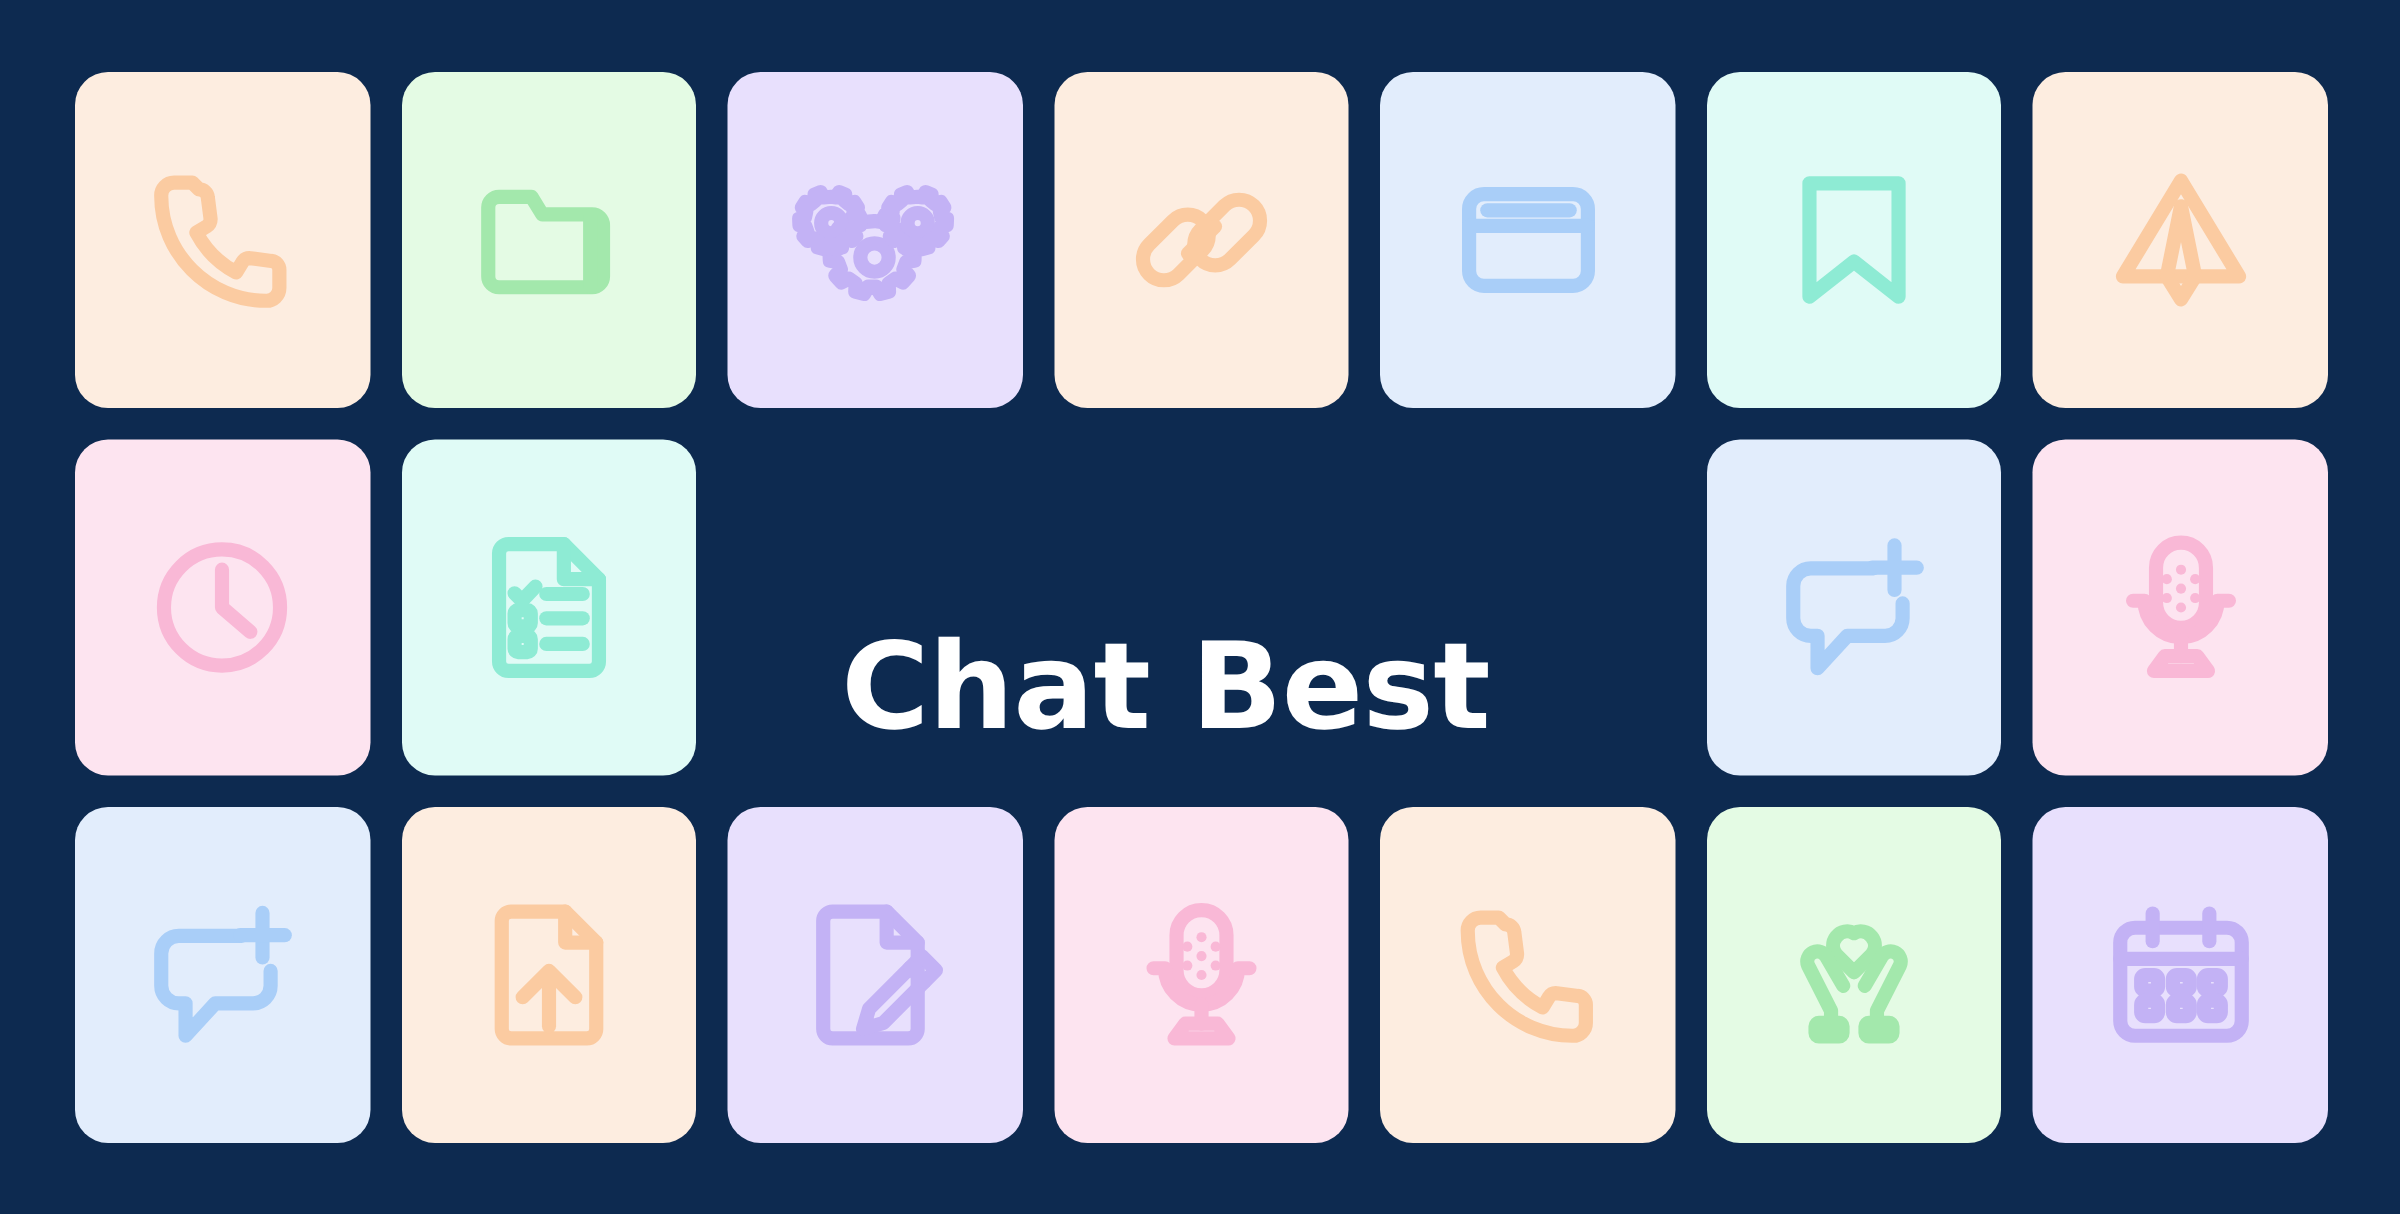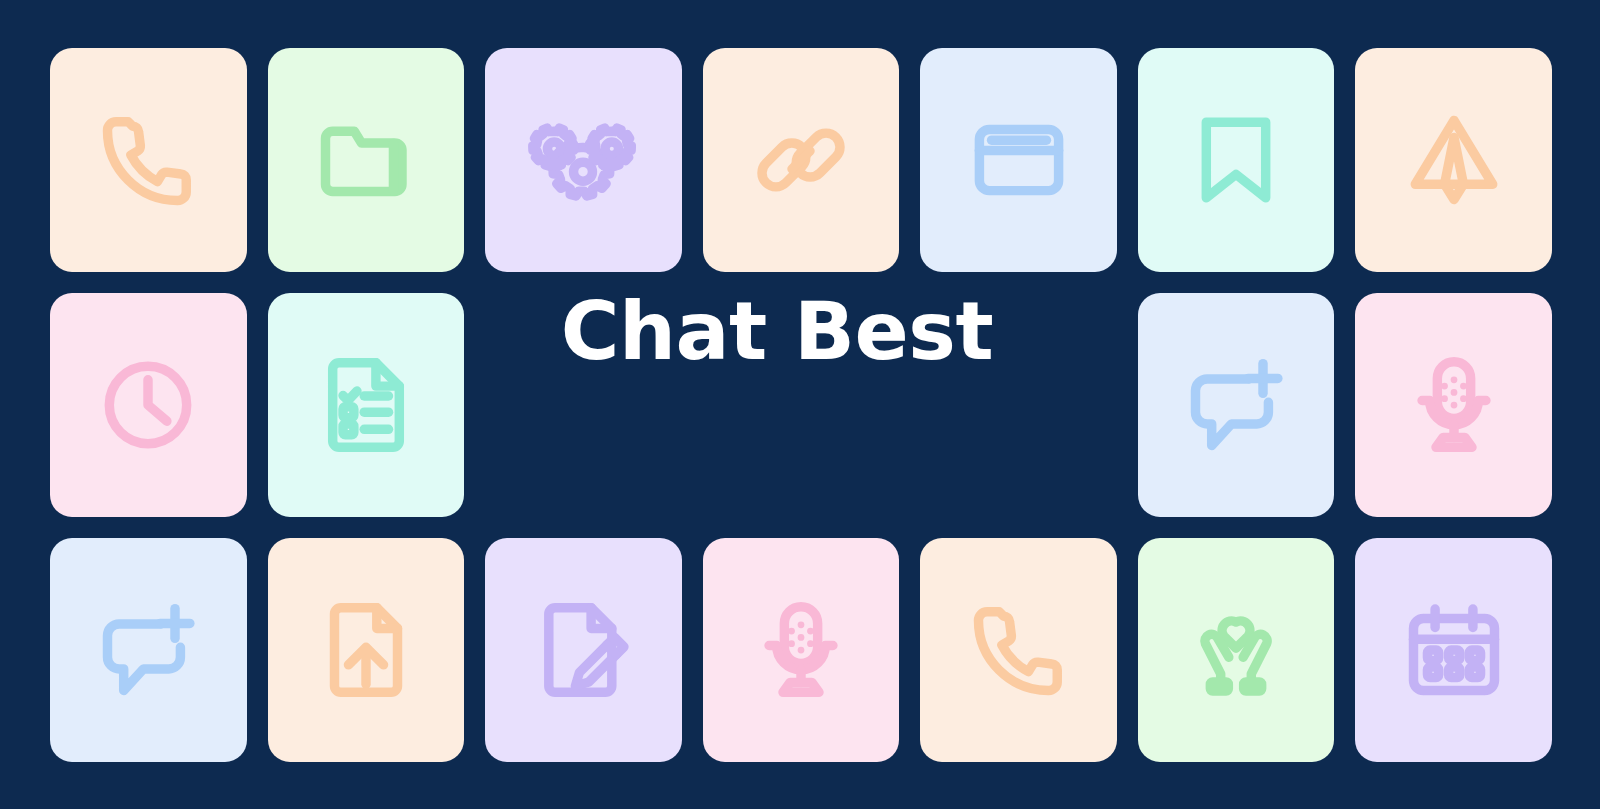--- a/index.html
+++ b/index.html
@@ -59,21 +59,21 @@
   
   .headline {
     position: absolute;
     left: 477px;
     top: 287px;
     width: 600px;
     height: 216px;
     display: flex;
     flex-direction: column;
     align-items: center;
-    justify-content: space-between;
+    justify-content: flex-end;
     z-index: 5;
     pointer-events: none;
   }
 
   .headline .line {
     color: #ffffff;
     font-family: "DejaVu Sans", "Liberation Sans", sans-serif;
     font-weight: 700;
     font-size: 80px;
     line-height: 1.12;

